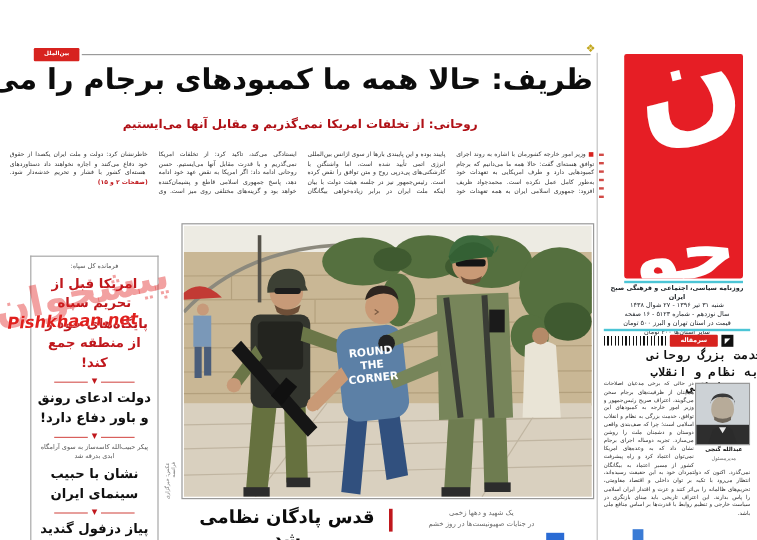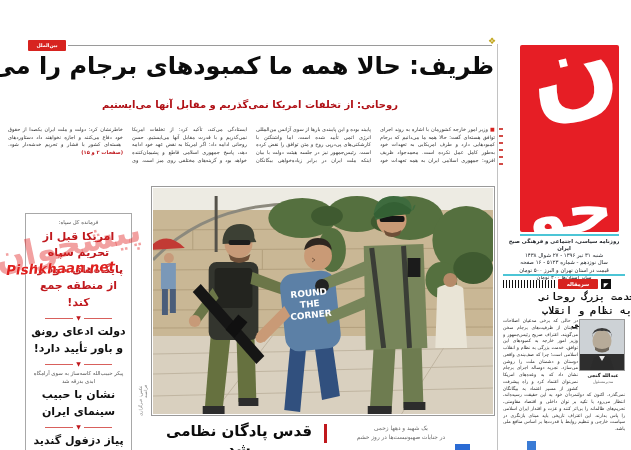--- a/index.html
+++ b/index.html
@@ -150,21 +150,21 @@
   </div>
 
   <div class="abs left-col">
     <div class="kicker">فرمانده کل سپاه:</div>
     <div class="st-title st-red">امریکا قبل از تحریم سپاه پایگاه‌های خود را از منطقه جمع کند!</div>
     <div class="sep">
         <i></i>
         <span>▼</span>
         <i></i>
       </div>
-    <div class="st-title">دولت ادعای رونق و باور تأیید دارد!</div>
+    <div class="st-title">دولت ادعای رونق و باور دفاع دارد!</div>
     <div class="sep">
         <i></i>
         <span>▼</span>
         <i></i>
       </div>
     <div class="kicker">پیکر حبیب‌الله کاسه‌ساز به سوی آرامگاه ابدی بدرقه شد</div>
     <div class="st-title">نشان با حبیب سینمای ایران</div>
     <div class="sep">
         <i></i>
         <span>▼</span>

